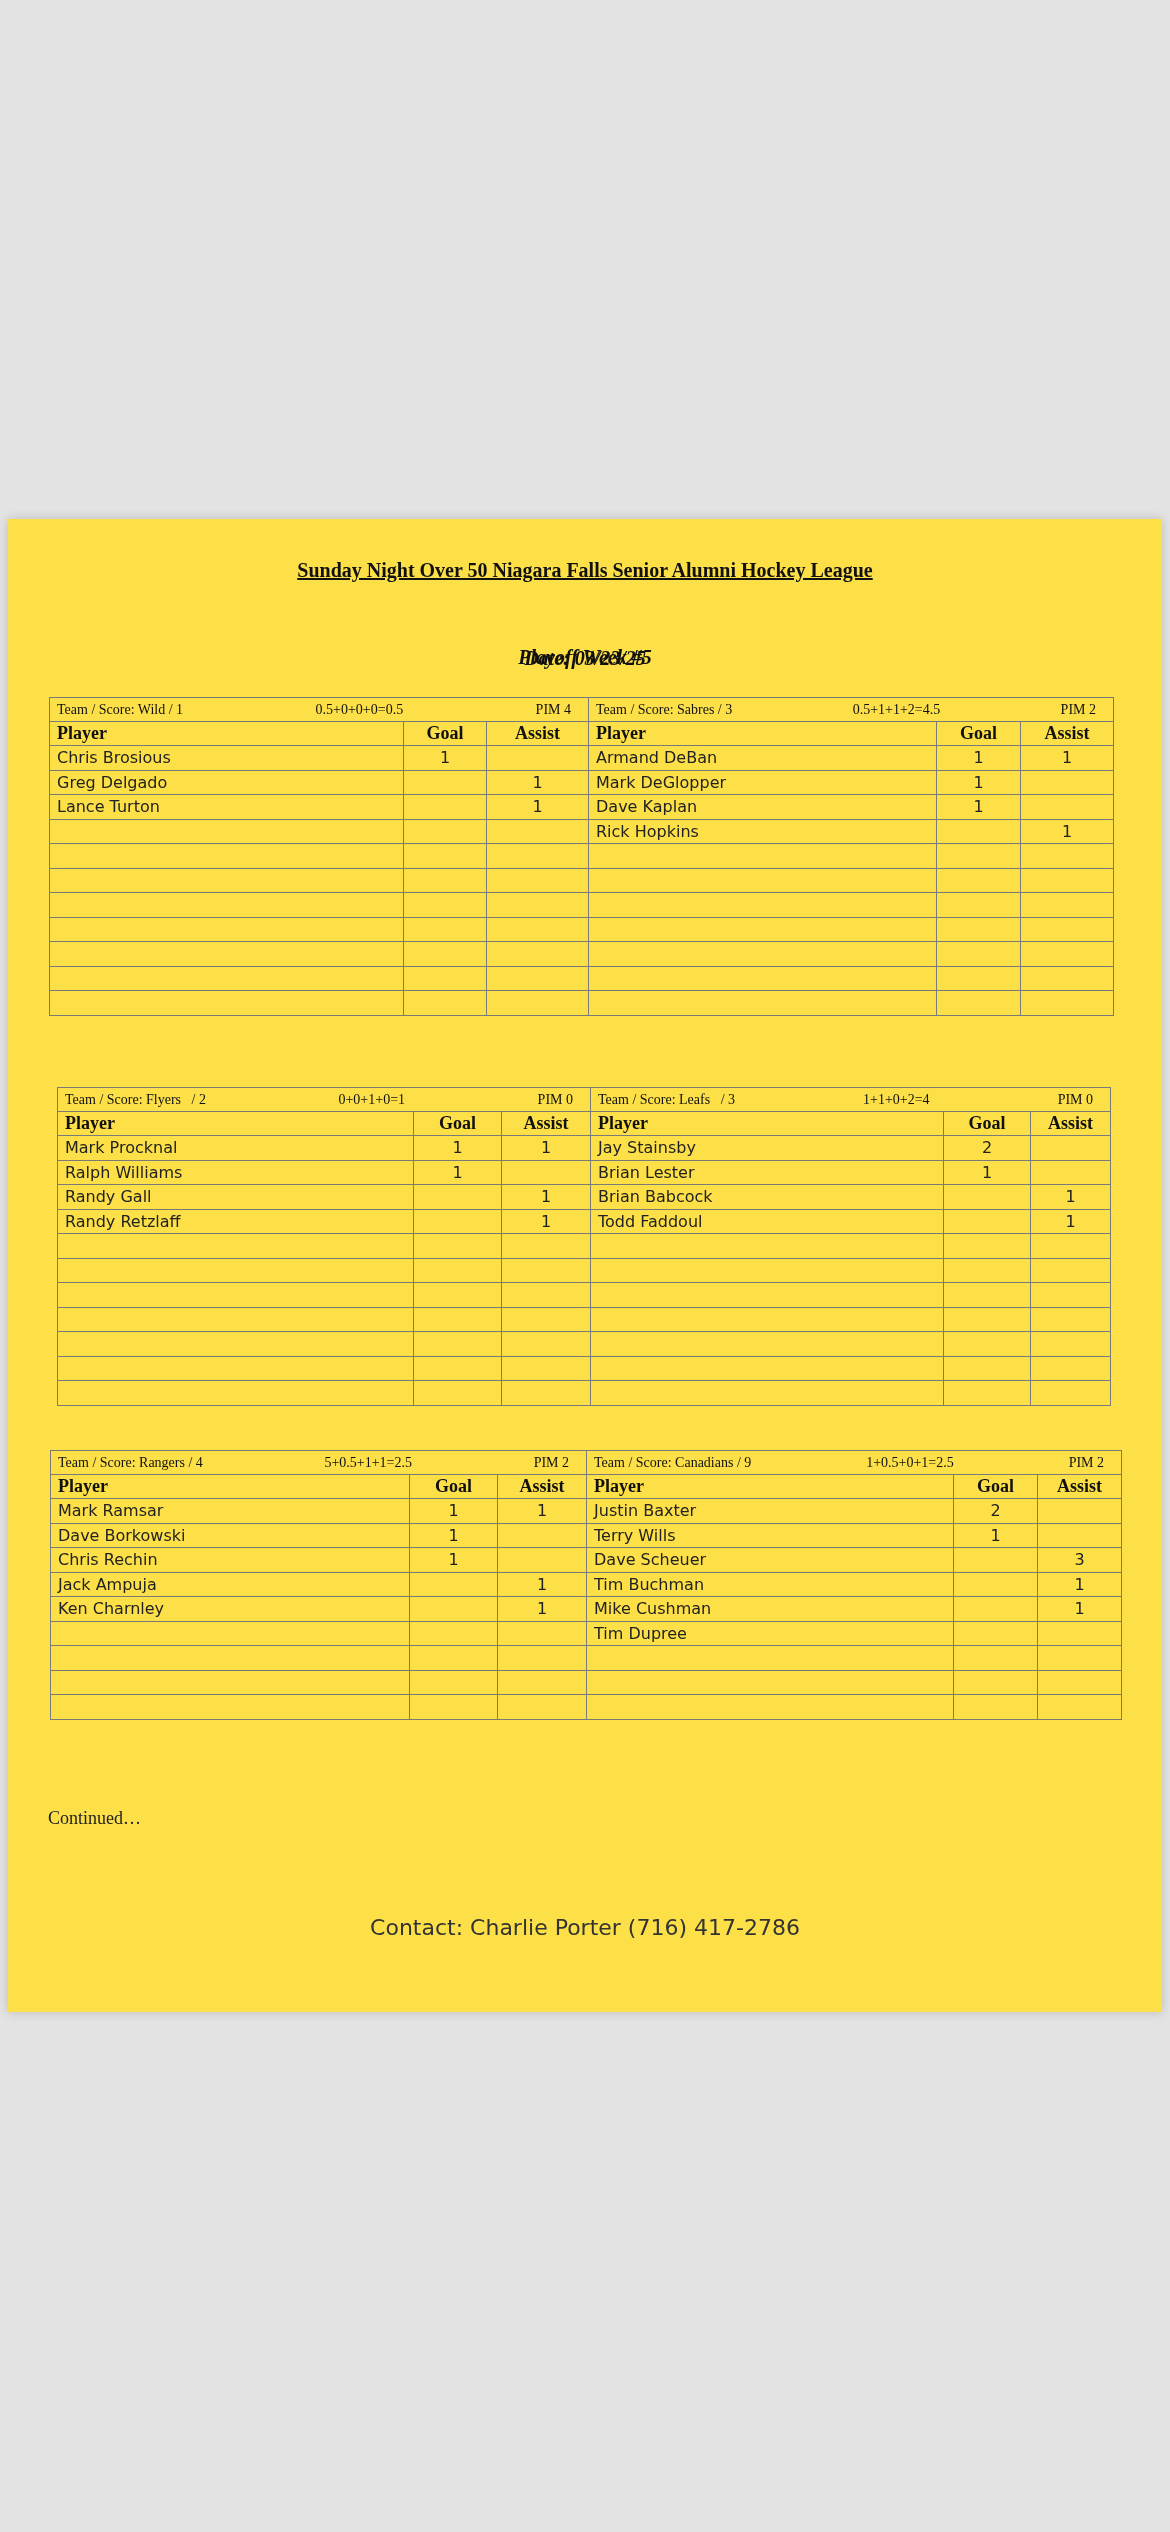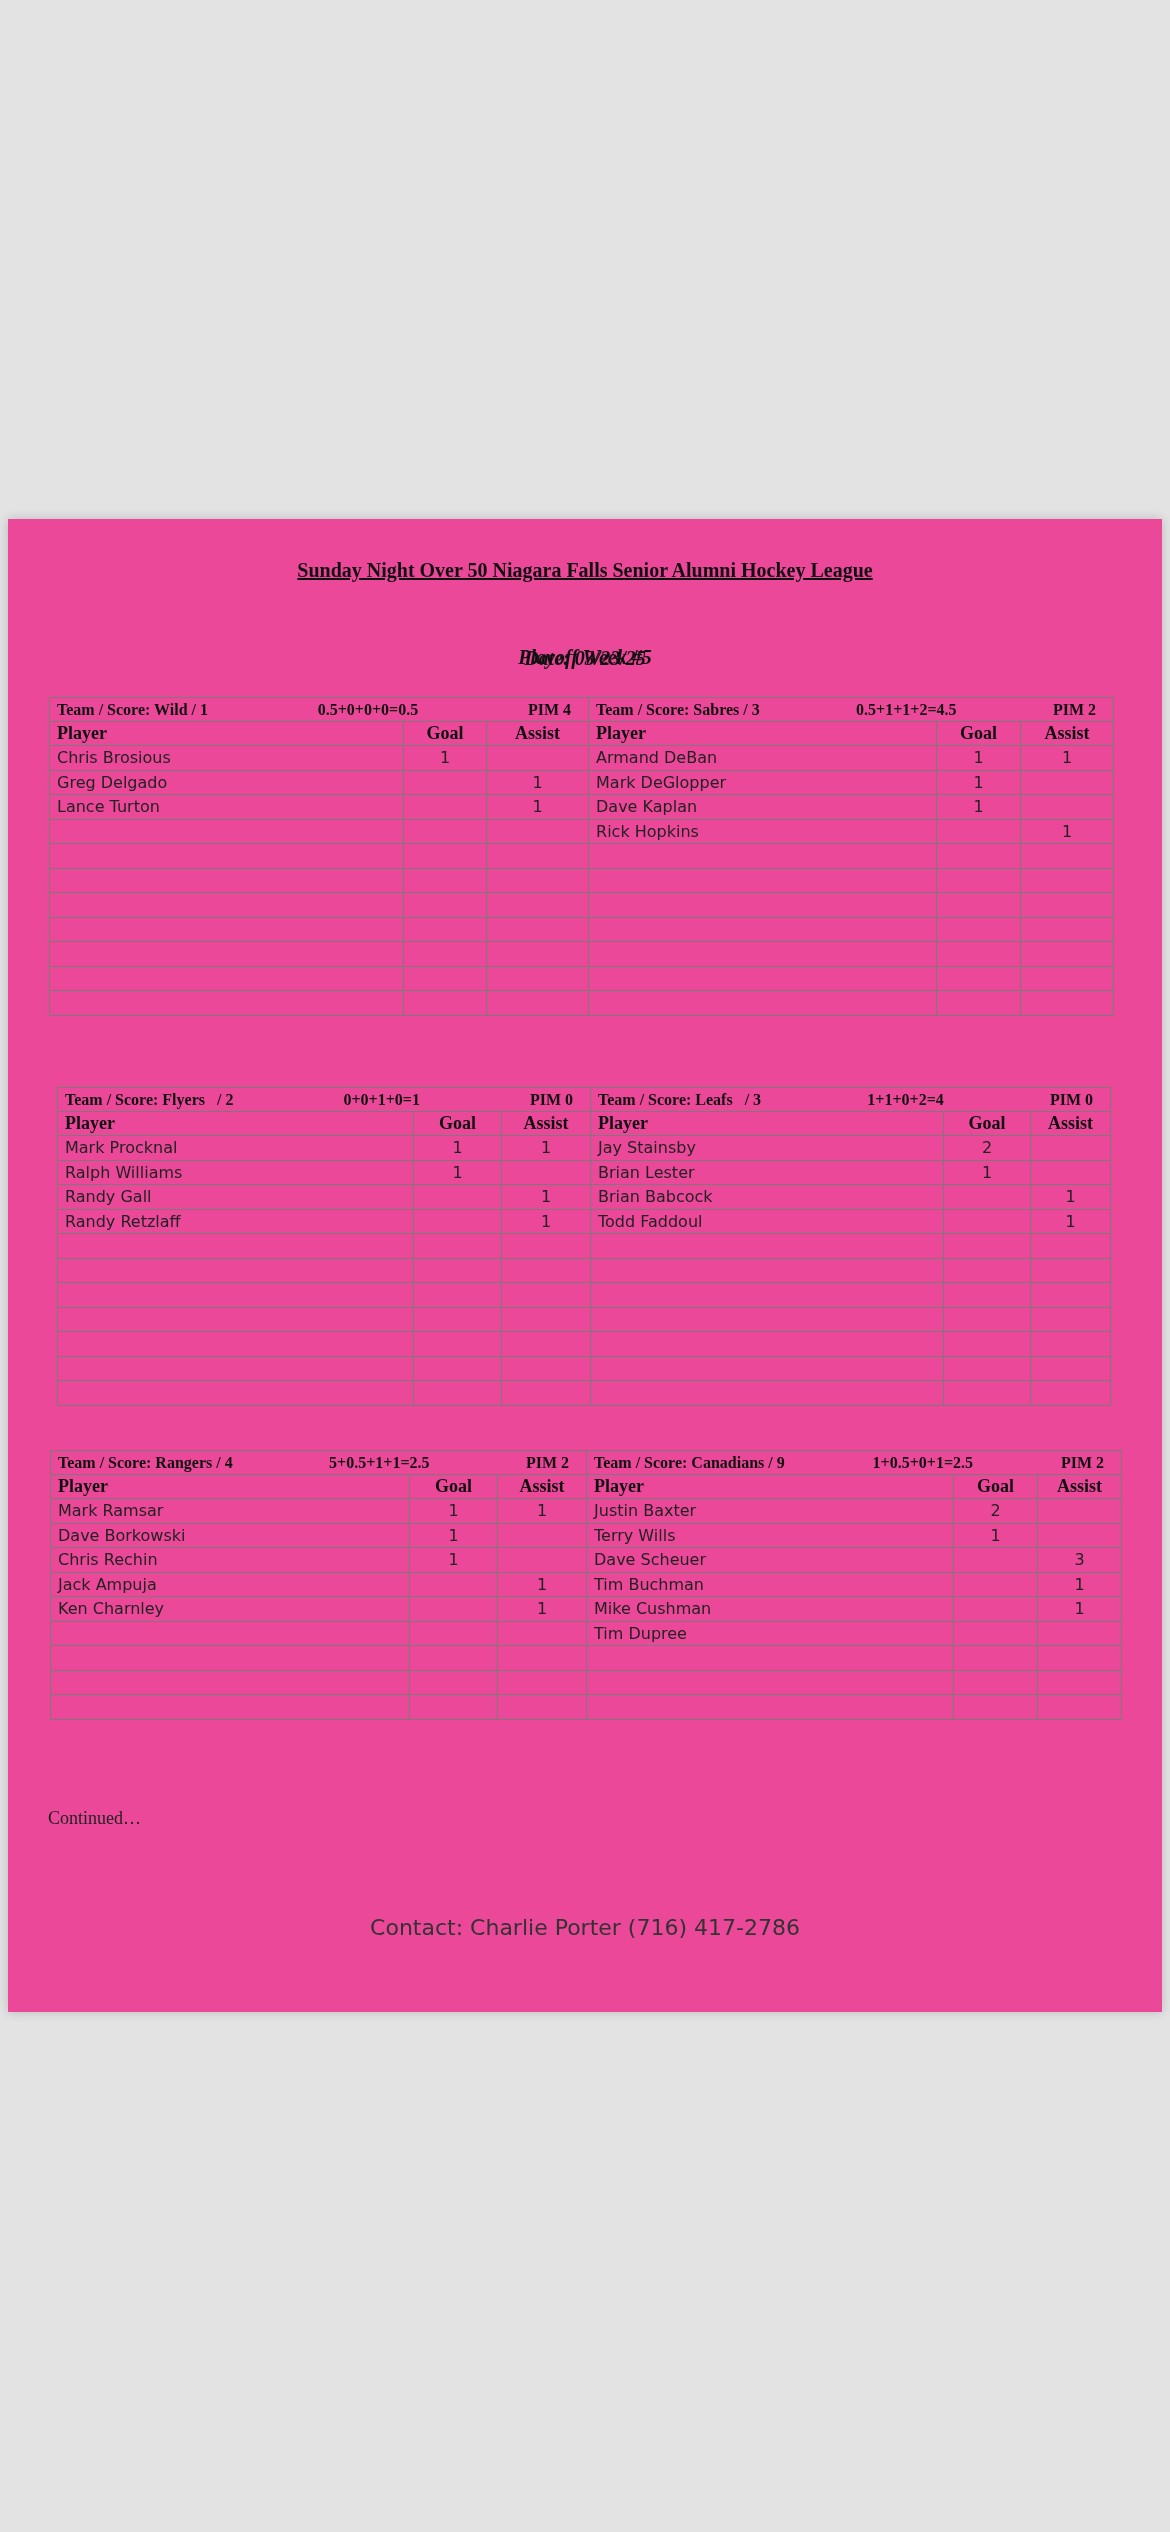--- a/index.html
+++ b/index.html
@@ -7,21 +7,21 @@
       width: 1170px; height: 2532px;
       background: #e3e3e3;
       position: relative;
       overflow: hidden;
       font-family: "Liberation Serif", serif;
     }
     .page {
       position: absolute;
       left: 8px; top: 519px;
       width: 1154px; height: 1493px;
-      background: #ec4899;
+      background: #fde047;
       box-shadow: 0 0 10px rgba(0,0,0,0.18);
     }
     .title {
       position: absolute; left: 0; right: 0; top: 40px;
       text-align: center;
       font-family: "Liberation Serif", serif;
       font-weight: bold; font-size: 20px;
       text-decoration: underline;
       color: #111;
     }
@@ -44,21 +44,21 @@
     table.scores td {
       border: 1.5px solid #7a7a7a;
       padding: 0 7px;
       overflow: hidden;
       white-space: nowrap;
       height: 24.5px;
       box-sizing: border-box;
     }
     table.scores tr.team-row td {
       font-family: "Liberation Serif", serif;
-      font-weight: bold; font-size: 16px;
+      font-weight: normal; font-size: 14px;
       white-space: pre;
       height: 24px;
     }
     table.scores tr.head-row td {
       font-family: "Liberation Serif", serif;
       font-weight: bold; font-size: 18px;
       height: 24px;
     }
     table.scores tr.head-row td.num { text-align: center; }
     table.scores tr.data-row td {

